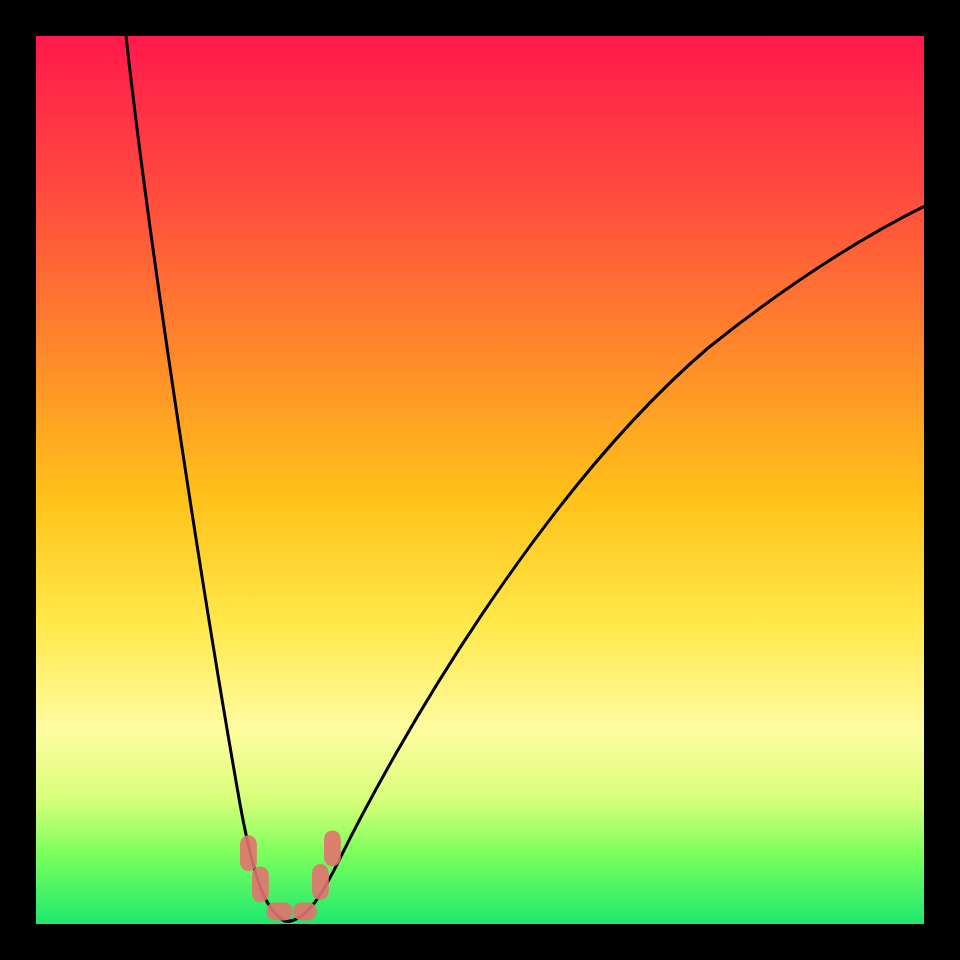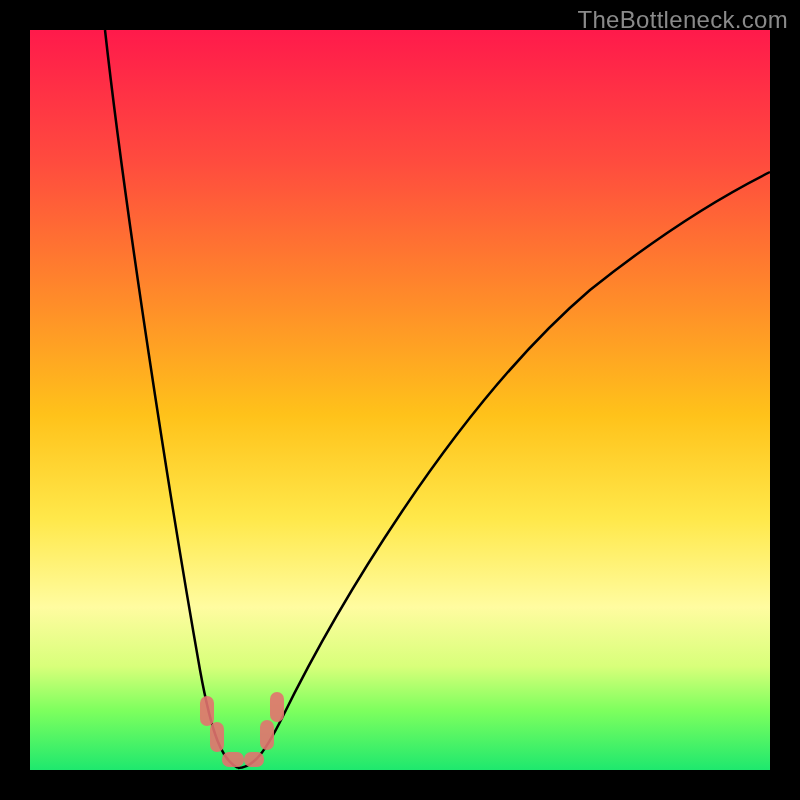--- a/index.html
+++ b/index.html
@@ -39,14 +39,13 @@
     <g>
       <rect class="marker" x="170" y="666" width="14" height="30" rx="7"></rect>
       <rect class="marker" x="180" y="692" width="14" height="30" rx="7"></rect>
       <rect class="marker" x="192" y="722" width="22" height="15" rx="7"></rect>
       <rect class="marker" x="214" y="722" width="20" height="15" rx="7"></rect>
       <rect class="marker" x="230" y="690" width="14" height="30" rx="7"></rect>
       <rect class="marker" x="240" y="662" width="14" height="30" rx="7"></rect>
     </g>
   </svg>
 
-  <div class="watermark">TheBottleneck.com</div>
 </div>
 
 </body></html>

